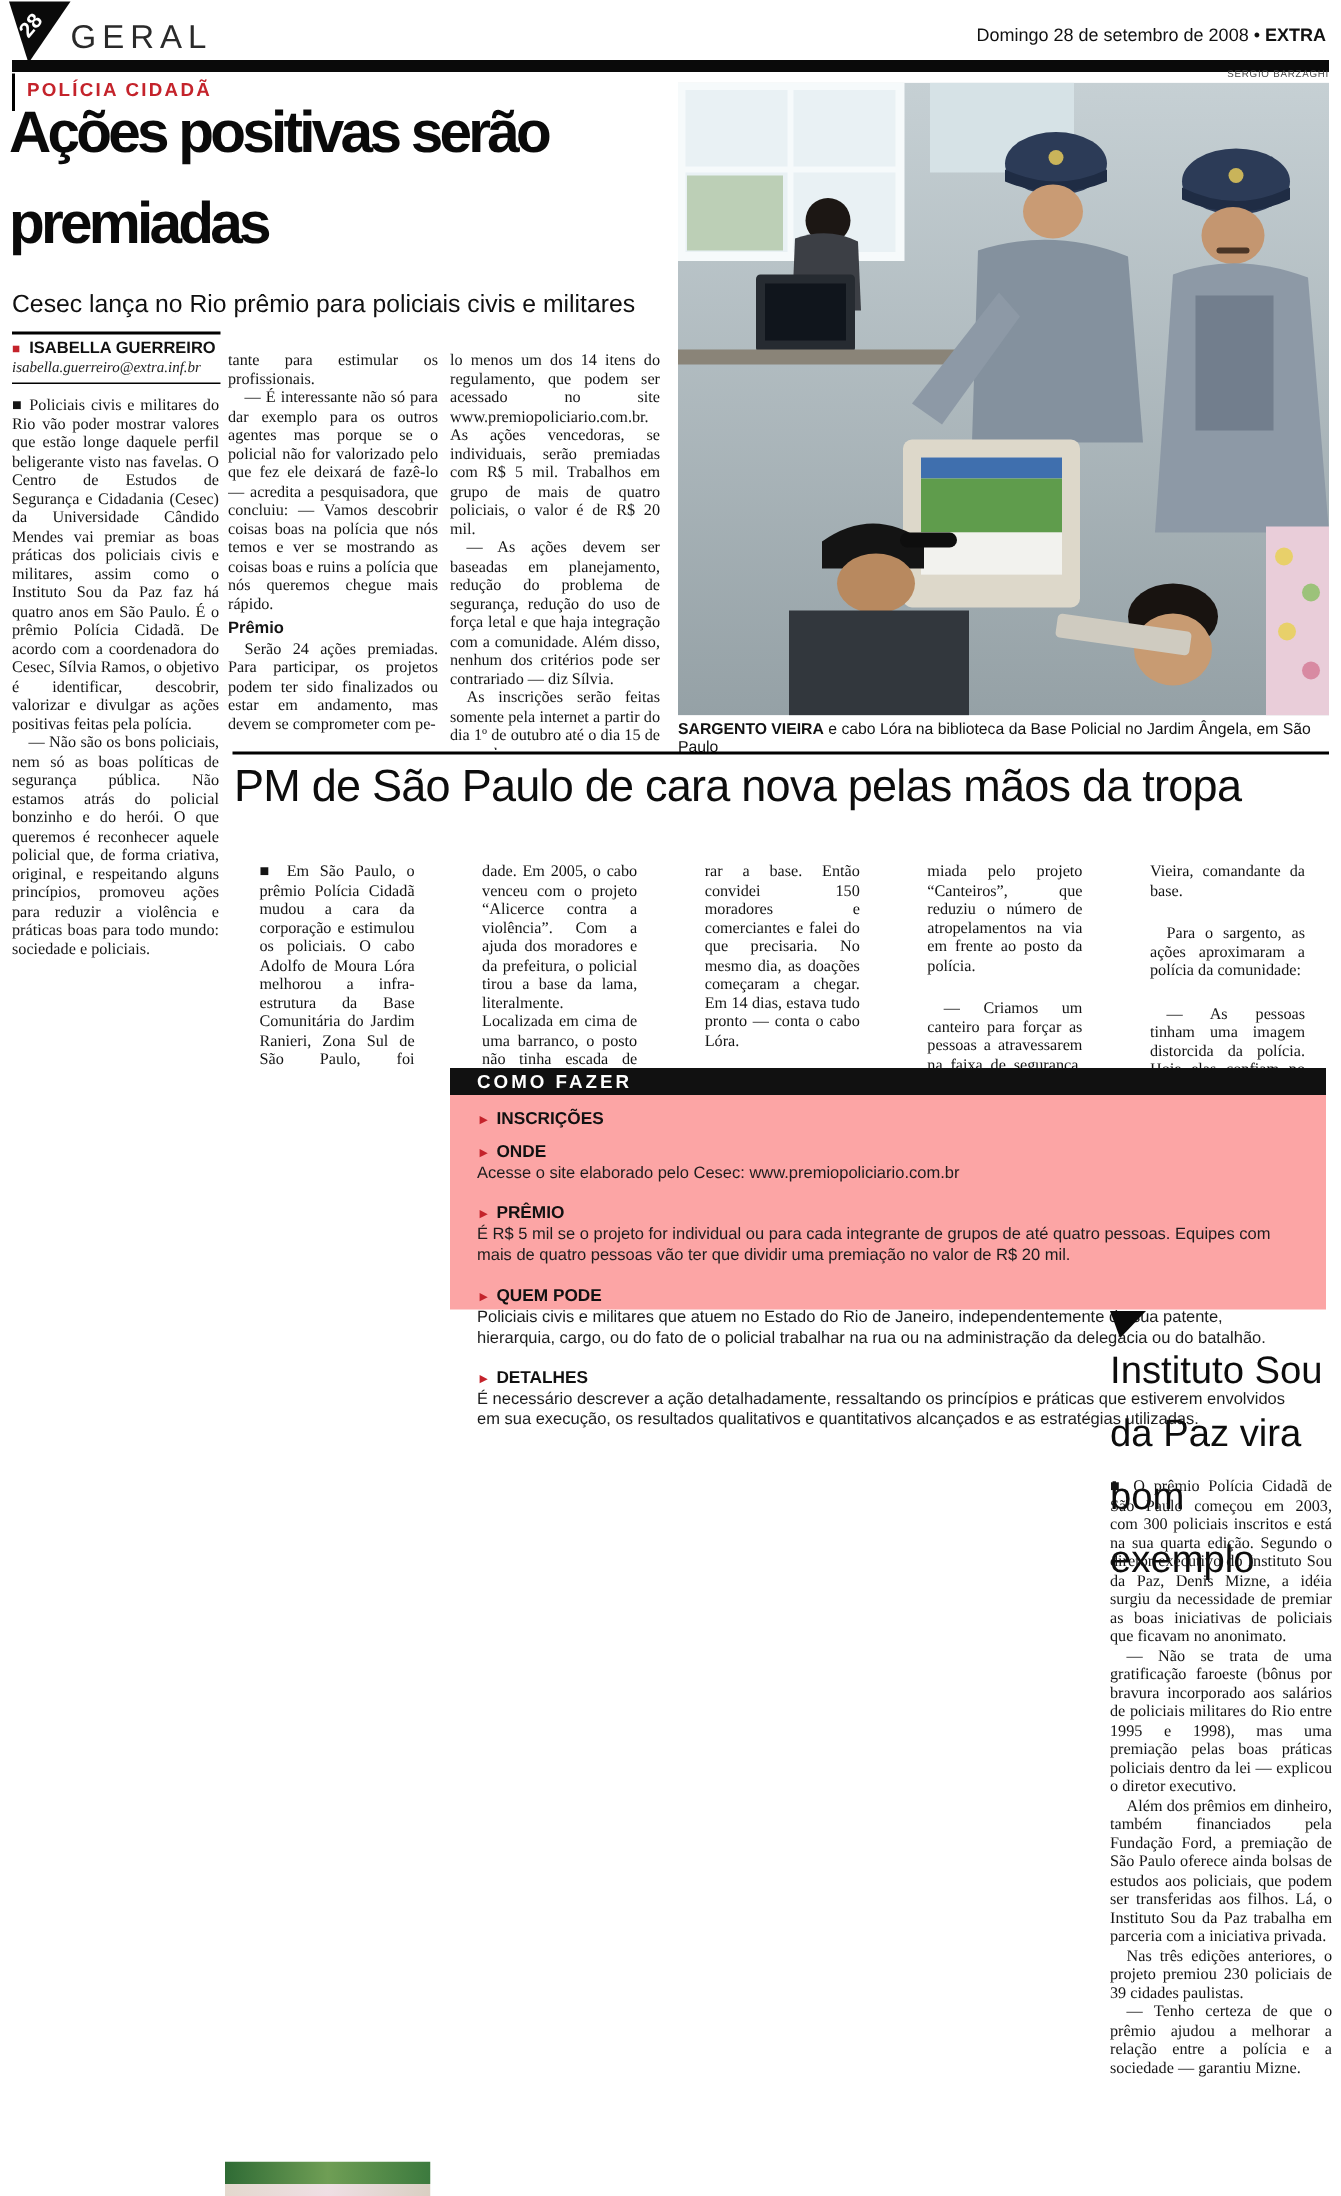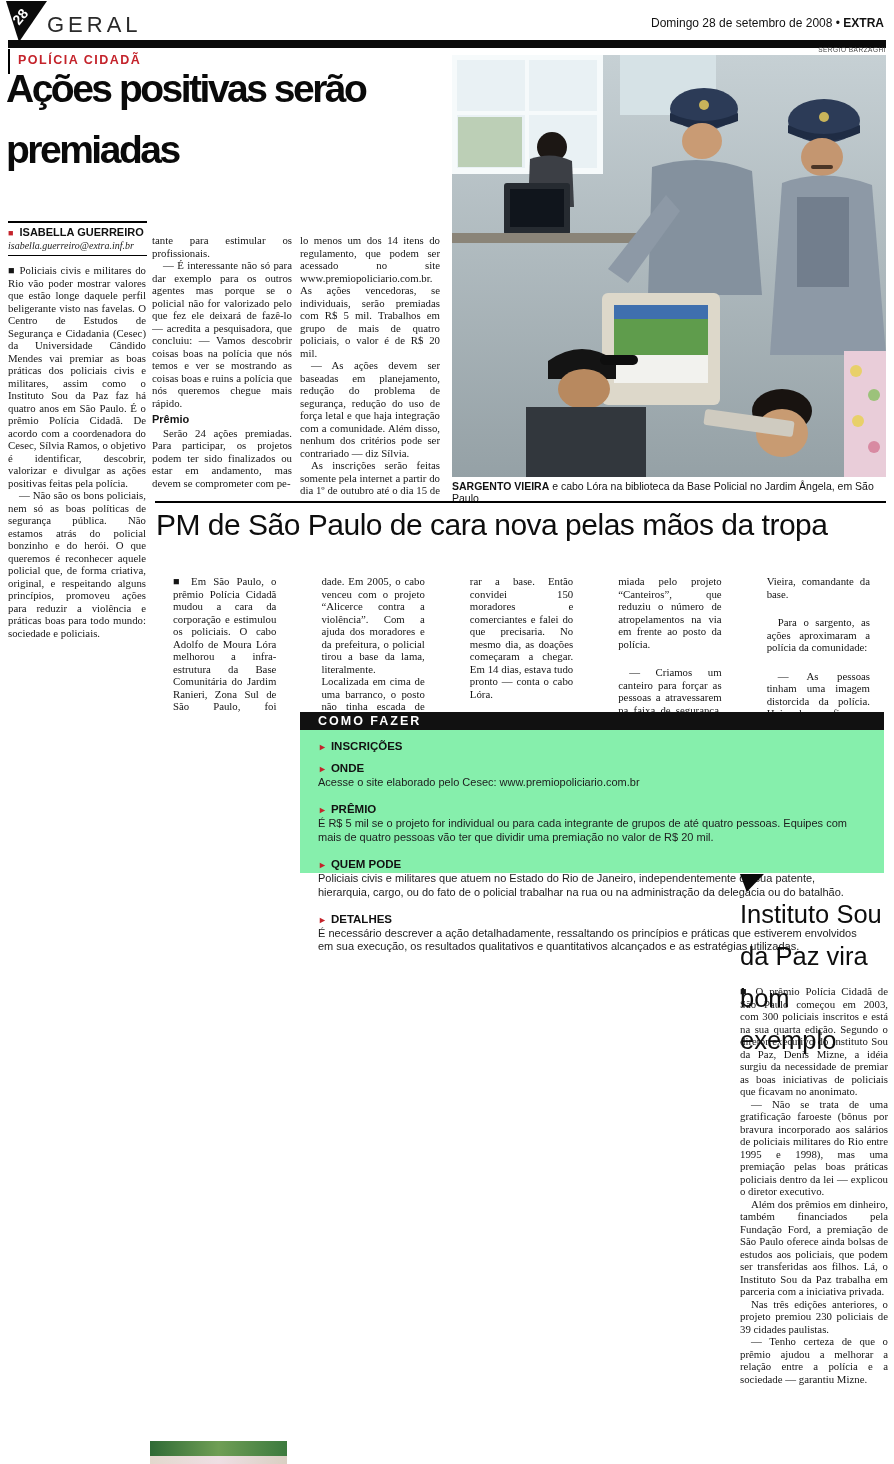--- a/index.html
+++ b/index.html
@@ -50,21 +50,21 @@
   .rule2{position:absolute;left:155px;top:501px;width:731px;height:2px;background:#000;}
   .pm-headline{position:absolute;left:156px;top:508px;width:736px;margin:0;
                font-size:30px;font-weight:400;letter-spacing:-.5px;color:#0d0d0d;}
   .cols5{position:absolute;left:157px;top:559px;width:729px;height:153px;display:flex;gap:13px;}
   .cols5 .a2col{position:relative;flex:1;height:153px;overflow:hidden;
                 font-family:"Liberation Serif",serif;font-size:10.8px;line-height:12.5px;text-align:justify;}
   .cols5 .a2col p{margin:16px;text-indent:11px;}
   .cols5 .a2col p:first-child{text-indent:0;}
 
   
-  .howto{position:absolute;left:300px;top:712px;width:584px;height:161px;background:#86efac;}
+  .howto{position:absolute;left:300px;top:712px;width:584px;height:161px;background:#fca5a5;}
   .howto-bar{height:18px;background:#111;color:#fff;font-size:12.5px;font-weight:bold;
              letter-spacing:2px;line-height:18px;padding-left:18px;}
   .howto-body{display:flex;gap:14px;padding:10px 18px 0 18px;flex-direction:column;}
   .howto-col{flex:1;}
   .howto-heading{font-size:11.5px;font-weight:bold;color:#111;margin-bottom:2px;}
   .howto-heading .arrow{color:#c4232b;font-size:9px;margin-right:4px;}
   .howto-text{font-size:11px;line-height:13.4px;color:#1c1c1c;}
   .howto-sec + .howto-sec{margin-top:10px;}
 
   
@@ -92,20 +92,21 @@
   <div class="dateline">
     <span>Domingo 28 de setembro de 2008</span>
     <span>•</span>
     <span class="brand">EXTRA</span>
   </div>
   <div class="top-rule"></div>
 
   <div class="kicker-tick"></div>
   <div class="kicker">POLÍCIA CIDADÃ</div>
   <h1 class="headline">Ações positivas serão premiadas</h1>
+  <h2 class="subhead">Cesec lança no Rio prêmio para policiais civis e militares</h2>
 
   <div class="byline">
     <div class="rule-top"></div>
     <div class="name-row">
       <span class="sq">■</span>
       <span>ISABELLA GUERREIRO</span>
     </div>
     <div class="email">isabella.guerreiro@extra.inf.br</div>
     <div class="rule-bot"></div>
   </div>

